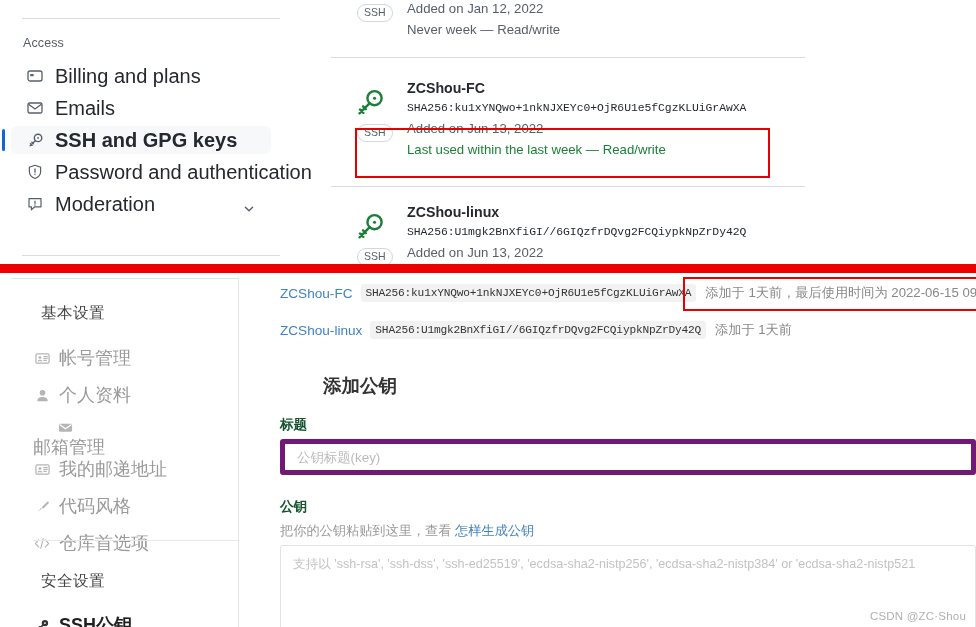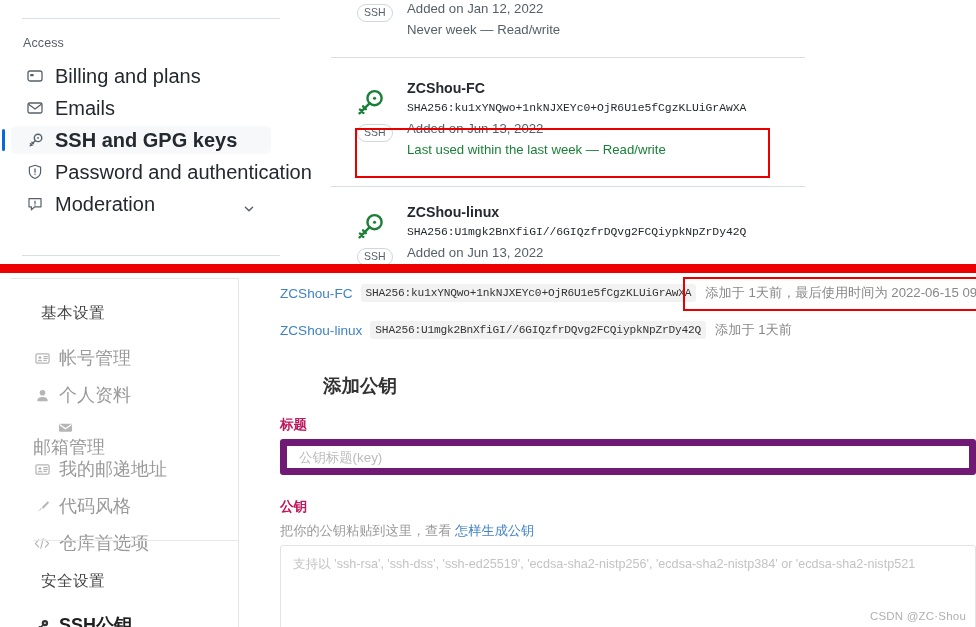--- a/index.html
+++ b/index.html
@@ -97,27 +97,27 @@
     margin-left: 8px;
     background: #f2f2f2; border-radius: 3px;
     padding: 3px 5px;
     font-family: "Liberation Mono","DejaVu Sans Mono",monospace;
     font-size: 11.2px; color: #333; white-space: nowrap;
     letter-spacing: -0.2px;
   }
   .cn-meta { margin-left: 9px; font-size: 13.2px; color: #888; white-space: nowrap; }
 
   .cn-h2 { position: absolute; left: 0; top: 371px; font-size: 18.5px; font-weight: 700; color: #333; margin-left: 43px; }
-  .cn-lbl { position: absolute; left: 0; font-size: 13.6px; font-weight: 700; color: #be185d; }
+  .cn-lbl { position: absolute; left: 0; font-size: 13.6px; font-weight: 700; color: #14532d; }
   .cn-hint { position: absolute; left: 0; font-size: 13.2px; color: #999; }
   .cn-hint a { color: #4183c4; text-decoration: none; }
 
   .cn-input {
     position: absolute; left: 0; width: 696px; height: 36px;
-    border: 7px solid #701a75; border-radius: 3px; background: #fff;
+    border: 5px solid #701a75; border-radius: 3px; background: #fff;
     padding: 0 12px; font-size: 13.4px; color: #737373;
     outline: none;
   }
   .cn-input::placeholder { color: #bbb; }
   .cn-textarea {
     position: absolute; left: 0; width: 696px; height: 90px;
     border: 1px solid #e3e3e3; border-radius: 3px; background: #fff;
     padding: 10px 12px; font-size: 12.6px; color: #333;
     resize: none; outline: none; overflow: hidden;
     font-family: "Liberation Sans","DejaVu Sans",sans-serif;

